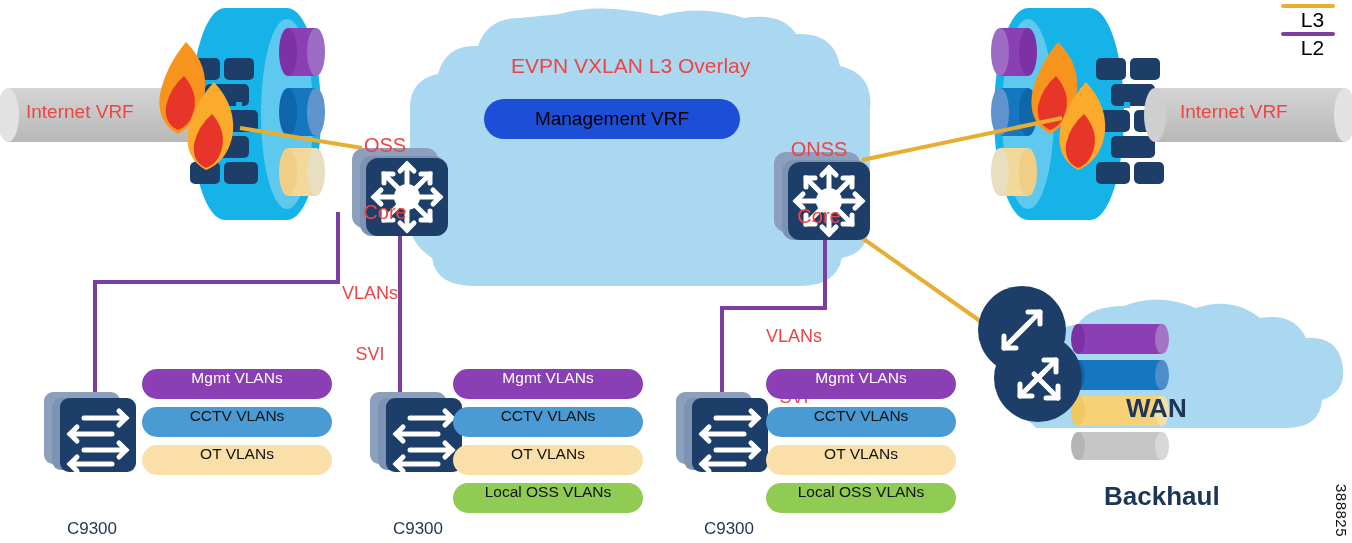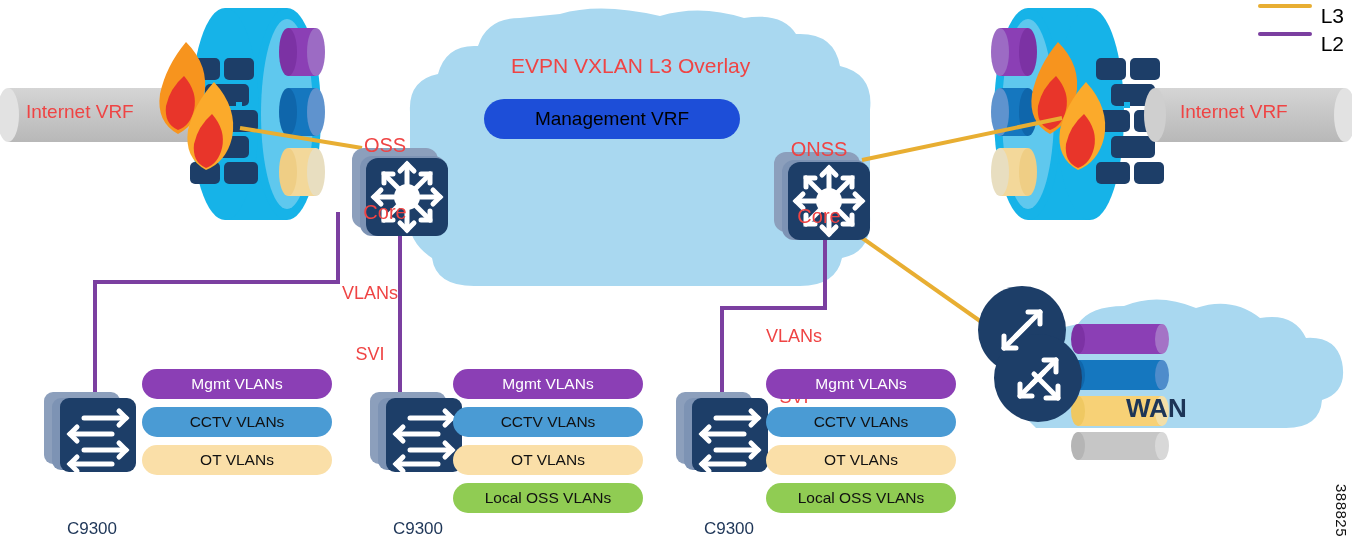--- a/index.html
+++ b/index.html
@@ -17,26 +17,26 @@
 
   
   .vrfbar {
     position:absolute; border-radius:26px;
     display:flex; align-items:center; justify-content:center;
     font-size:19px; color:#000;
   }
   
   .vlanpill {
     position:absolute; border-radius:16px; height:30px;
-    display:flex; align-items:center; justify-content:center;
+    display:flex; align-items:flex-start; justify-content:center;
     font-size:15.5px; color:#111;
   }
   
   .legend { position:absolute; right:8px; top:4px; }
-  .legrow { display:flex; height:28px; }
+  .legrow { display:flex; align-items:center; height:28px;flex-direction:column; }
   .legline { width:54px; height:4px; border-radius:2px; margin-right:9px; }
   .leglabel { font-size:21px; color:#000; }
   
   .figid {
     position:absolute; right:2px; bottom:6px;
     font-size:15px; color:#111;
     writing-mode:vertical-rl; text-orientation:mixed;
     letter-spacing:0.5px;
   }
 </style>
@@ -343,20 +343,21 @@
     <div>VLANs</div>
     <div>SVI</div>
   </div>
   <div class="txt" style="left:763px; top:286px; font-size:18px; text-align:center; width:62px;">
     <div>VLANs</div>
     <div>SVI</div>
   </div>
 
   <div class="txt navytxt" style="left:1104px; top:336px; font-size:26px; font-weight:bold; color:#1d3557;">
     <div style="padding-left:22px;">WAN</div>
+    <div>Backhaul</div>
   </div>
 
   <div class="vlanpill" style="left:142px; top:369px; width:190px; background:#8B3FB5; color:#fff;">
     <span>Mgmt VLANs</span>
   </div>
   <div class="vlanpill" style="left:142px; top:407px; width:190px; background:#4A9BD4;">
     <span>CCTV VLANs</span>
   </div>
   <div class="vlanpill" style="left:142px; top:445px; width:190px; background:#FADFA8;">
     <span>OT VLANs</span>

